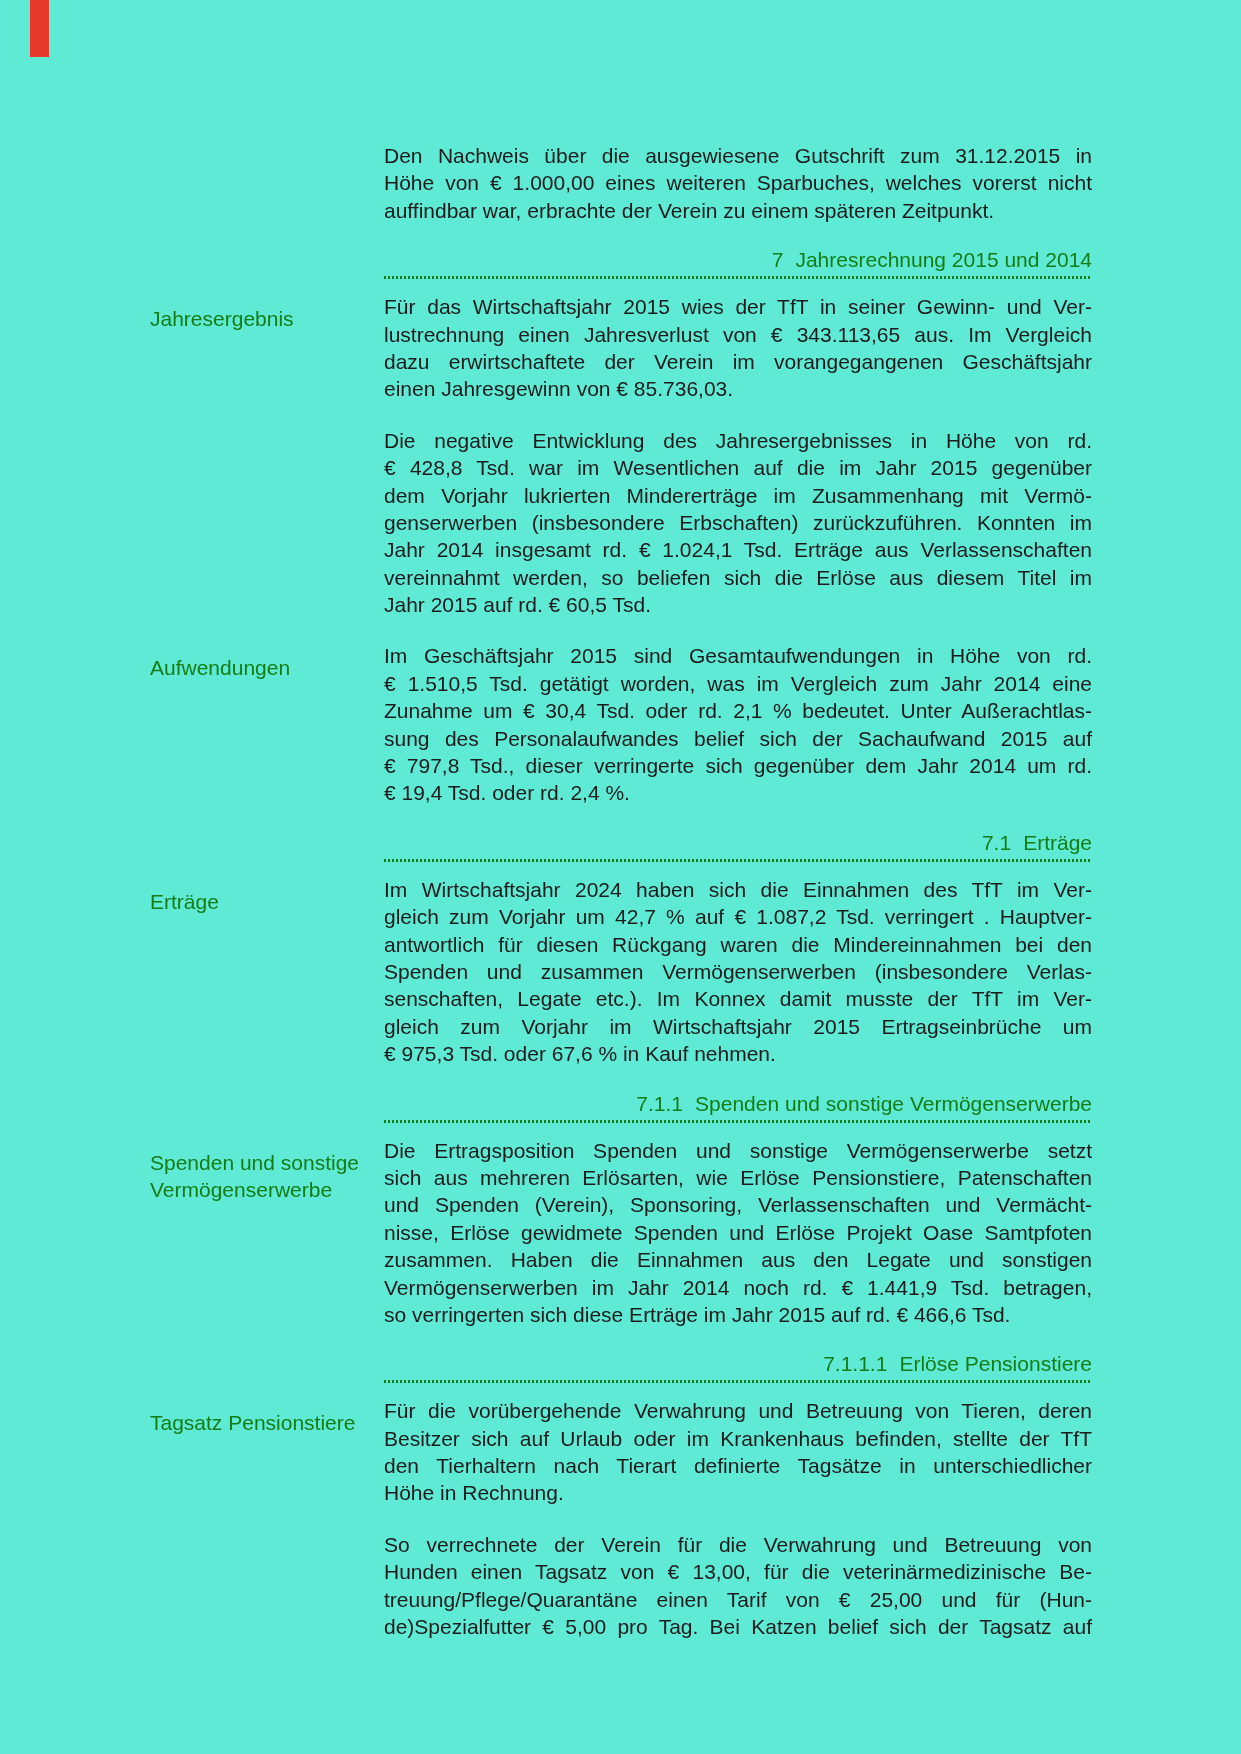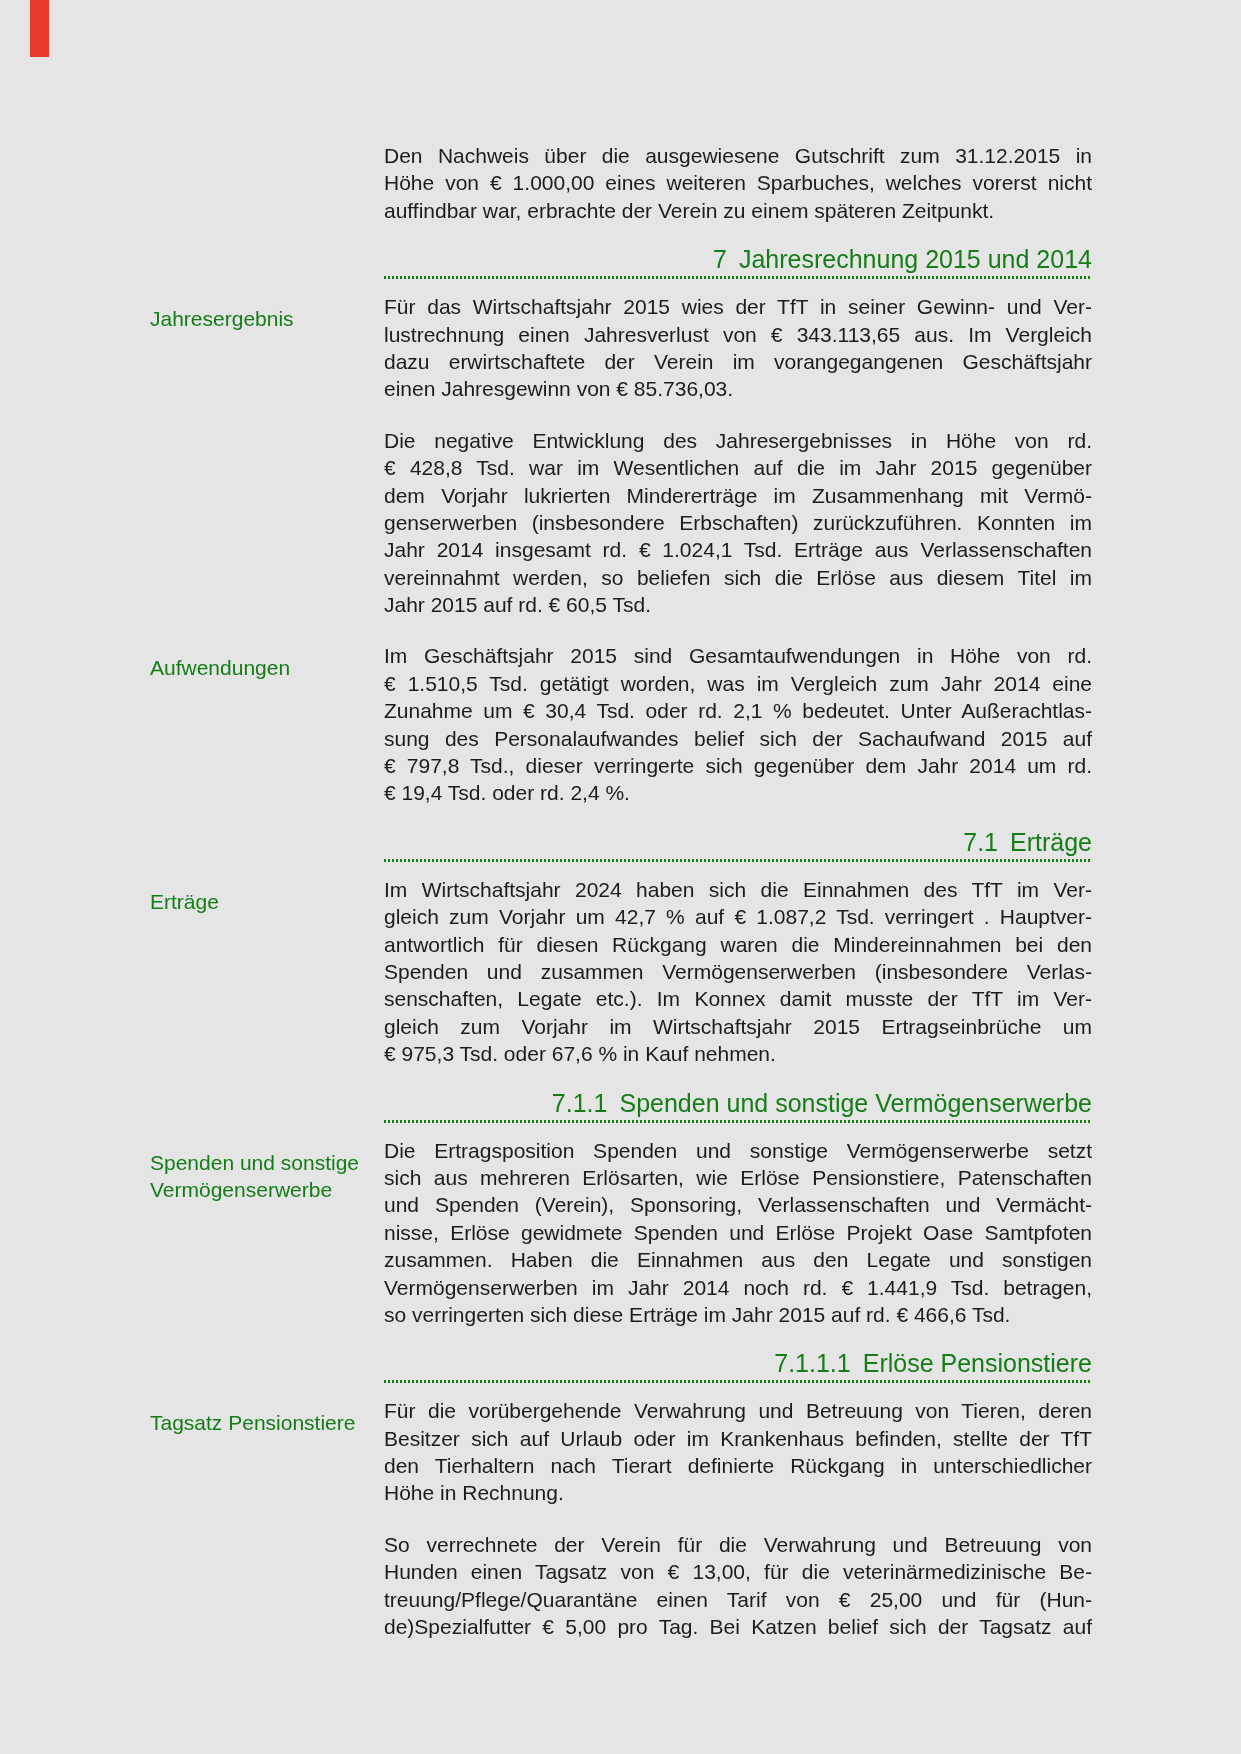--- a/index.html
+++ b/index.html
@@ -1,19 +1,19 @@
 <!DOCTYPE html>
 <html lang="de" style="--heading-green: #147d16; --body-text: #1c1c1c; --marker-red: #e8392b;"><head>
 <meta charset="utf-8">
 <style>
   html,body { margin:0; padding:0; background:#ffffff; }
   .doc {
     position:relative;
     width:1241px; height:1754px;
-    background:#e5e5e5;
+    background:#5eead4;
     font-family:"Liberation Sans","DejaVu Sans",sans-serif;
     color:var(--body-text,#1c1c1c);
     overflow:hidden;
   }
   .red-marker {
     position:absolute; left:30px; top:0; width:19px; height:57px;
     background:var(--marker-red,#e8392b);
   }
   .body-col {
     position:absolute; left:384px; top:142px; width:708px;
@@ -27,21 +27,21 @@
   }
   .line.last { text-align-last:left; }
   .side-label {
     position:absolute; left:-234px; top:12px; width:226px;
     color:var(--heading-green,#147d16);
     font-size:21px; line-height:27.4px;
   }
   .heading { margin:-2px 0 14px 0; text-align:right; }
   .heading .h-text {
     color:var(--heading-green,#147d16);
-    font-size:25px; line-height:27px;
+    font-size:21px; line-height:27px;
   }
   .heading .h-num { margin-right:12px; }
   .dotline {
     margin-top:3px; height:3px; width:100%;
     background-image:repeating-linear-gradient(to right,
       var(--heading-green,#147d16) 0px, var(--heading-green,#147d16) 2px,
       transparent 2px, transparent 4px);
   }
   .footer {
     position:absolute; left:147px; top:1646px; width:941px;
@@ -127,21 +127,21 @@
         <div class="line">Vermögenserwerben im Jahr 2014 noch rd. € 1.441,9 Tsd. betragen,</div>
         <div class="line last">so verringerten sich diese Erträge im Jahr 2015 auf rd. € 466,6 Tsd.</div>
       </div>
       <div class="heading"><span class="h-text"><span class="h-num">7.1.1.1</span><span class="h-title">Erlöse Pensionstiere</span></span><div class="dotline"></div></div>
       <div class="para">
         <div class="side-label">
           <div>Tagsatz Pensionstiere</div>
         </div>
         <div class="line">Für die vorübergehende Verwahrung und Betreuung von Tieren, deren</div>
         <div class="line">Besitzer sich auf Urlaub oder im Krankenhaus befinden, stellte der TfT</div>
-        <div class="line">den Tierhaltern nach Tierart definierte Rückgang in unterschiedlicher</div>
+        <div class="line">den Tierhaltern nach Tierart definierte Tagsätze in unterschiedlicher</div>
         <div class="line last">Höhe in Rechnung.</div>
       </div>
       <div class="para">
         <div class="line">So verrechnete der Verein für die Verwahrung und Betreuung von</div>
         <div class="line">Hunden einen Tagsatz von € 13,00, für die veterinärmedizinische Be-</div>
         <div class="line">treuung/Pflege/Quarantäne einen Tarif von € 25,00 und für (Hun-</div>
         <div class="line">de)Spezialfutter € 5,00 pro Tag. Bei Katzen belief sich der Tagsatz auf</div>
       </div>
     </main>
 

